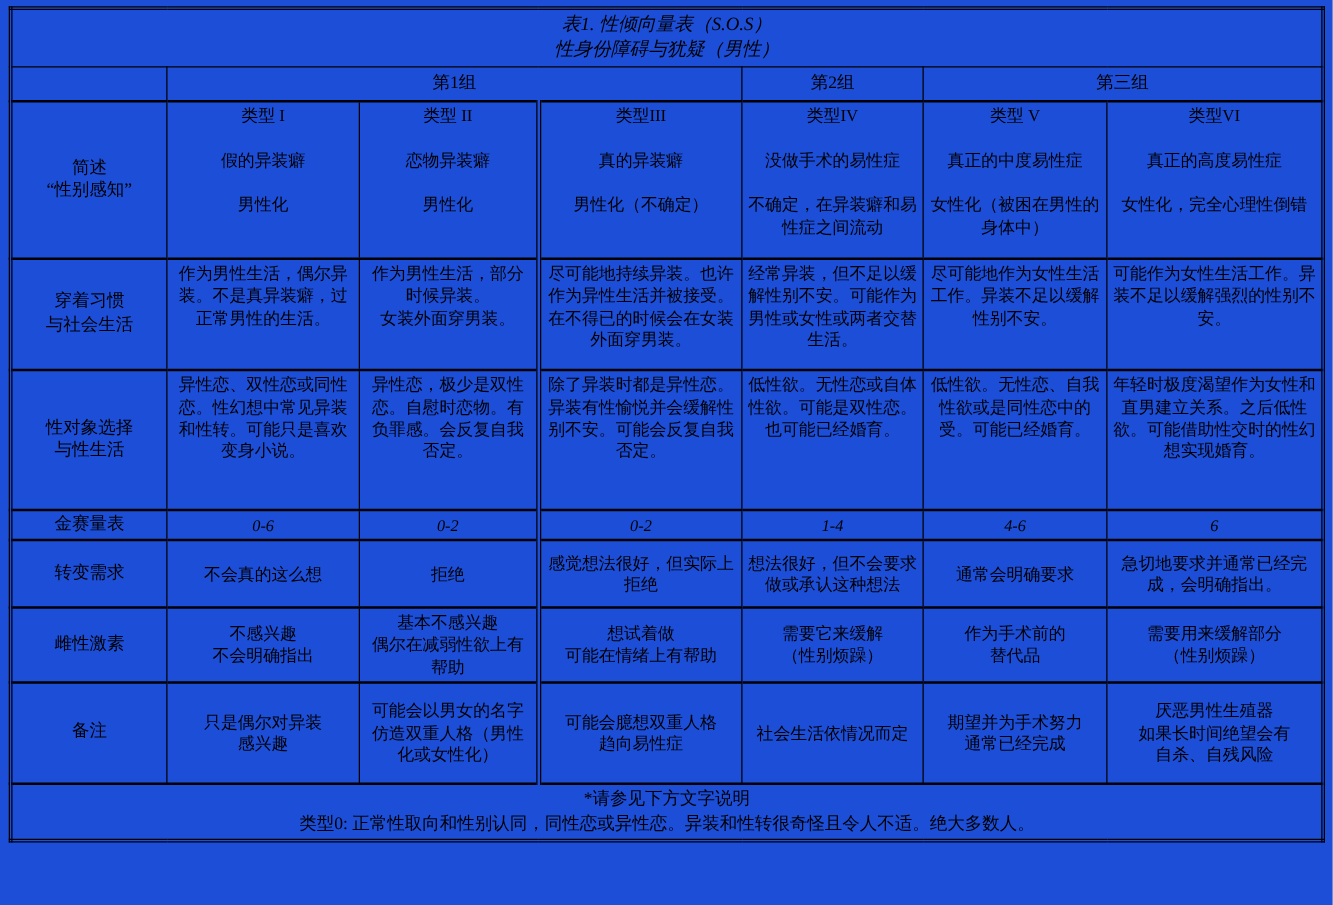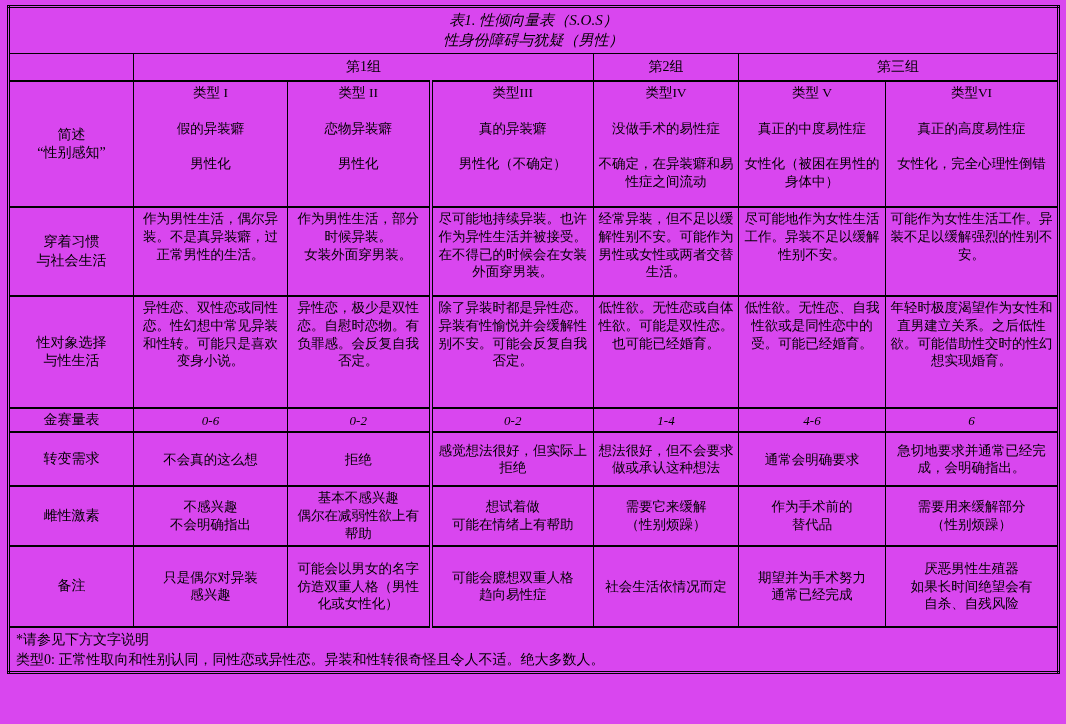--- a/index.html
+++ b/index.html
@@ -6,21 +6,21 @@
   body{
     background:#fbfbfa;
     font-family:"Liberation Serif","DejaVu Serif",serif;
     color:#000;
   }
   .page{
     width:1066px;
     height:724px;
     box-sizing:border-box;
     padding:5px 7px;
-    background:#d946ef;
+    background:#1d4ed8;
     overflow:hidden;
   }
   table.sos{
     border-collapse:collapse;
     table-layout:fixed;
     width:1050px;
     margin:0 auto;
     border:3px double #000;
   }
   td{
@@ -69,21 +69,21 @@
   tr.r-psychotherapy{height:51px;}
   tr.r-notes{height:81px;}
   tr.r-footer{height:45px;}
   
   tr.r-brief td.cell,
   tr.r-dressing td.cell,
   tr.r-sex-object td.cell{vertical-align:top;}
   tr.r-kinsey td.cell{font-size:13px;font-style:italic;}
   
   td.footer-cell{
-    text-align:left;
+    text-align:center;
     vertical-align:top;
     font-size:14px;
     padding:2px 6px;
     white-space:normal;
   }
   td.footer-cell div{line-height:1.4;}
 </style>
 </head>
 <body>
 

